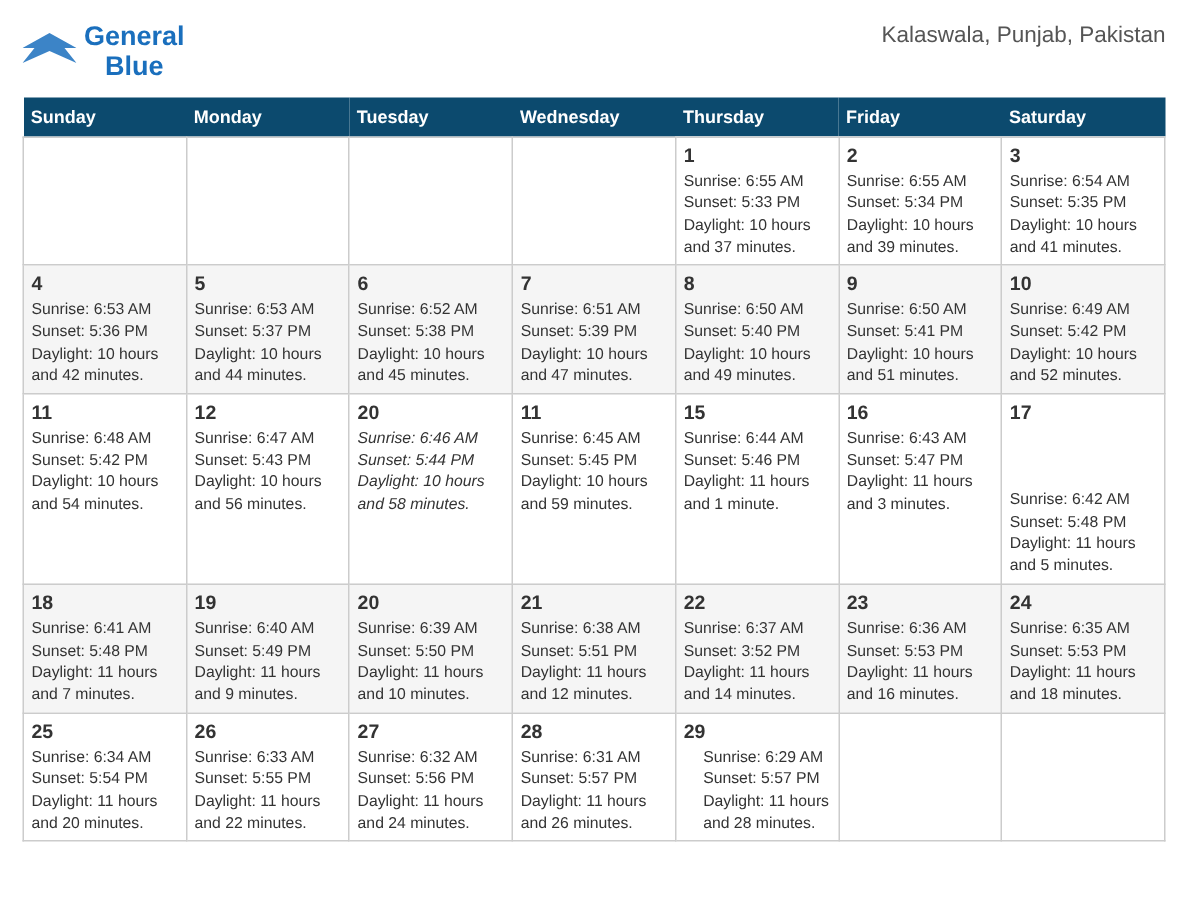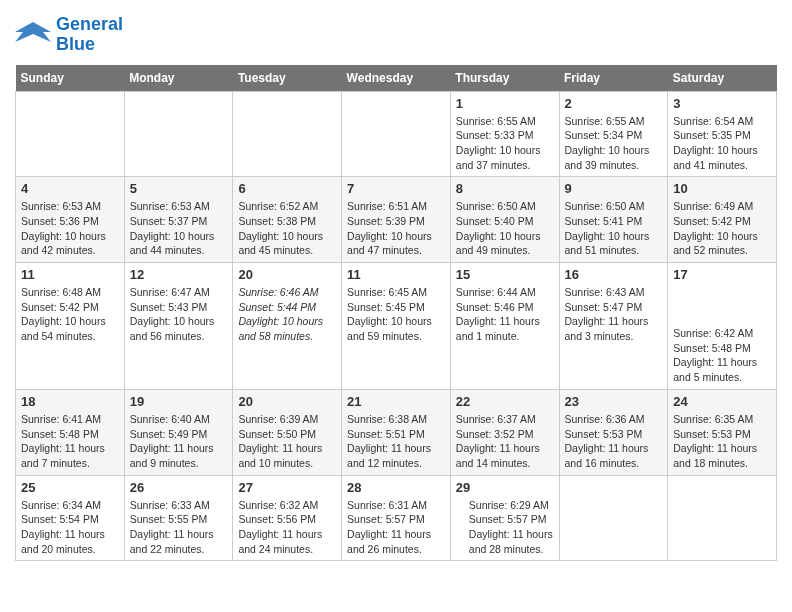--- a/index.html
+++ b/index.html
@@ -13,20 +13,21 @@
     .header {
       display: flex;
       justify-content: space-between;
       align-items: flex-start;
       margin-bottom: 10px;
     }
     .logo {
       display: flex;
       align-items: center;
       gap: 5px;
+      text-align: center;
     }
     .logo-text {
       font-size: 18px;
       font-weight: bold;
       color: #333;
       line-height: 1.1;
     }
     .logo-text span {
       color: #1a6fbd;
     }
@@ -45,21 +46,21 @@
     .subtitle {
       font-size: 15px;
       color: #555;
     }
     table {
       width: 100%;
       border-collapse: collapse;
       font-size: 11px;
     }
     thead th {
-      background-color: #737373;
+      background-color: #0c4a6e;
       color: #fff;
       padding: 6px 5px;
       text-align: left;
       font-size: 12px;
       font-weight: bold;
     }
     tbody tr td {
       border: 1px solid #ccc;
       vertical-align: top;
       padding: 4px 5px;
@@ -98,20 +99,21 @@
   <div class="logo">
     <svg class="logo-bird" viewBox="0 0 36 30" xmlns="http://www.w3.org/2000/svg">
       <polygon points="18,2 36,12 28,12 36,22 18,14 0,22 8,12 0,12" fill="#1a6fbd" opacity="0.85"></polygon>
     </svg>
     <div class="logo-text">
       <div><span>General</span></div>
       <div><span style="color:#1a6fbd">Blue</span></div>
     </div>
   </div>
   <div class="title-area">
+    <div class="subtitle">Kalaswala, Punjab, Pakistan</div>
   </div>
 </div>
 
 <table>
   <thead>
     <tr>
     <th>Sunday</th>
         <th>Monday</th>
         <th>Tuesday</th>
         <th>Wednesday</th>

